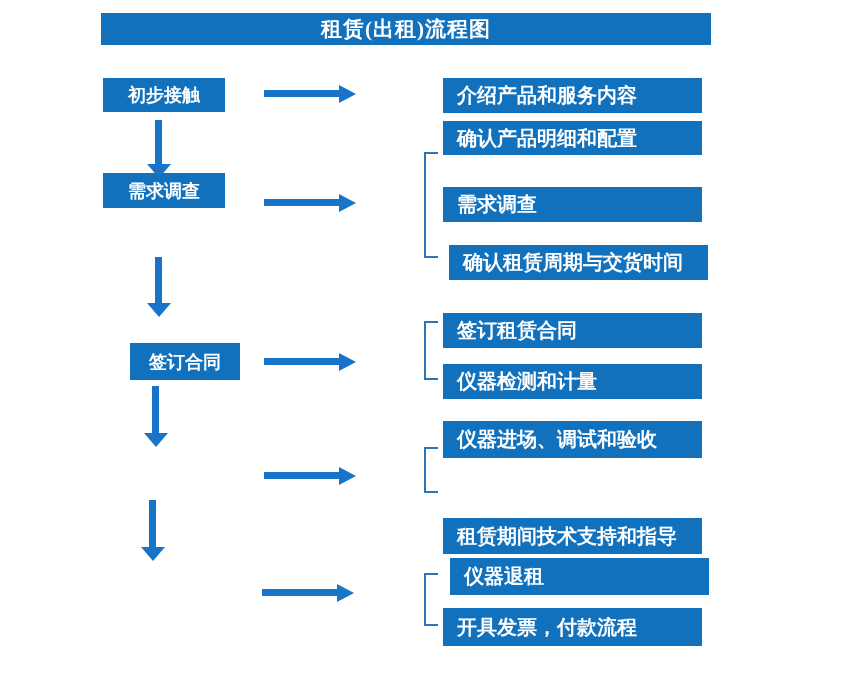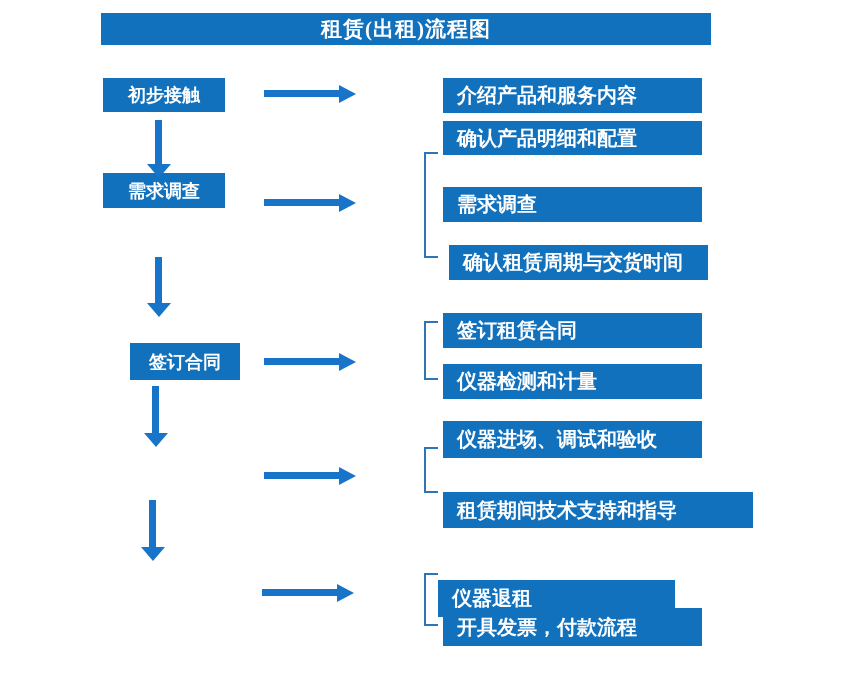--- a/index.html
+++ b/index.html
@@ -139,17 +139,17 @@
   <div class="bracket" style="left:424px; top:447px; height:46px;"></div>
   <div class="bracket" style="left:424px; top:573px; height:53px;"></div>
 
   <div class="box detail-box" style="left:443px; top:78px; width:259px; height:35px;text-align:center;">介绍产品和服务内容</div>
   <div class="box detail-box" style="left:443px; top:121px; width:259px; height:34px;">确认产品明细和配置</div>
   <div class="box detail-box" style="left:443px; top:187px; width:259px; height:35px;">需求调查</div>
   <div class="box detail-box" style="left:449px; top:245px; width:259px; height:35px;">确认租赁周期与交货时间</div>
   <div class="box detail-box" style="left:443px; top:313px; width:259px; height:35px;">签订租赁合同</div>
   <div class="box detail-box" style="left:443px; top:364px; width:259px; height:35px;">仪器检测和计量</div>
   <div class="box detail-box" style="left:443px; top:421px; width:259px; height:37px;">仪器进场、调试和验收</div>
-  <div class="box detail-box" style="left:443px; top:492px; width:310px; height:36px;">租赁期间技术支持和指导</div>
-  <div class="box detail-box" style="left:438px; top:558px; width:237px; height:37px;margin-top:22px;">仪器退租</div>
+  <div class="box detail-box" style="left:443px; top:518px; width:259px; height:36px;">租赁期间技术支持和指导</div>
+  <div class="box detail-box" style="left:450px; top:558px; width:259px; height:37px;">仪器退租</div>
   <div class="box detail-box" style="left:443px; top:608px; width:259px; height:38px;text-align:right;">开具发票，付款流程</div>
 
 </div>
 
 </body></html>

